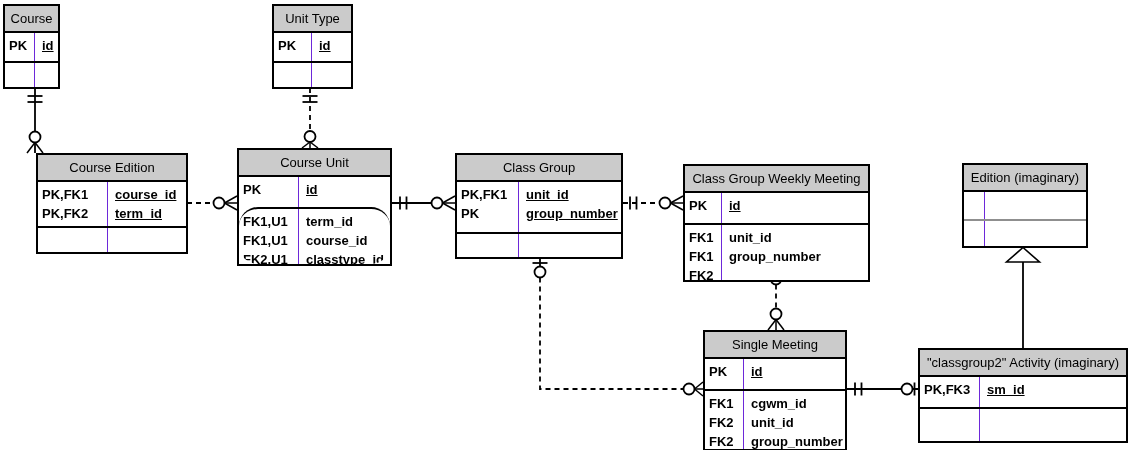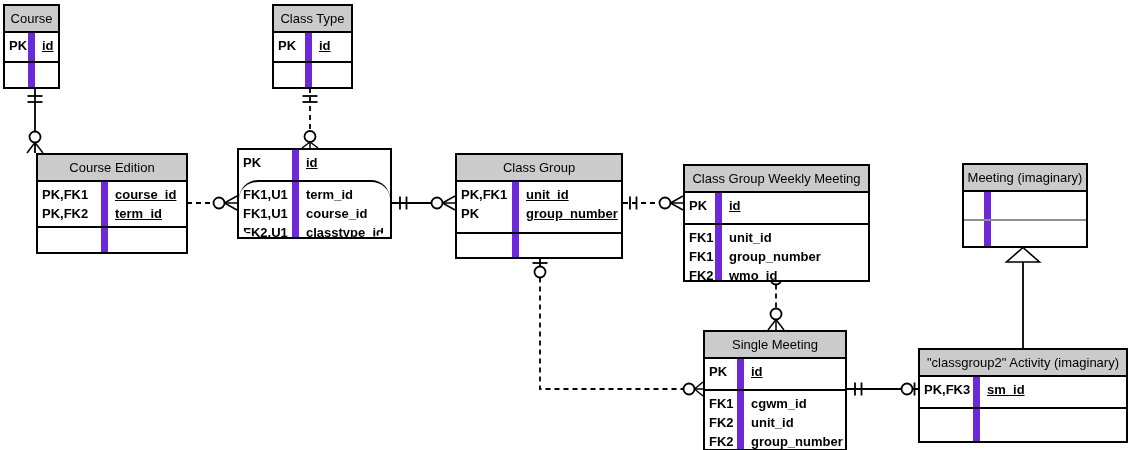--- a/index.html
+++ b/index.html
@@ -6,21 +6,21 @@
   .canvas{position:relative;width:1132px;height:450px;background:#fff;overflow:hidden;
           font-family:"Liberation Sans",sans-serif;}
   svg.rels{position:absolute;left:0;top:0;}
   .entity{position:absolute;background:#fff;border:2px solid #000;box-sizing:border-box;
           font-size:13px;font-weight:bold;color:#000;}
   .hdr{height:25px;line-height:25px;text-align:center;background:#cbcbcb;
        border-bottom:2px solid #000;font-weight:normal;white-space:nowrap;overflow:hidden;}
   .sec{display:flex;overflow:hidden;box-sizing:border-box;}
   .sec + .sec{border-top:2px solid #000;}
   .sec.graytop + .sec{border-top:2px solid #8f8f8f;}
-  .keys{border-right:7px solid #6d28d9;box-sizing:border-box;padding:4px 16px 0 4px;flex:none;}
+  .keys{border-right:1px solid #6d28d9;box-sizing:border-box;padding:4px 16px 0 4px;flex:none;}
   .names{padding:4px 18px 0 7px;flex:1;}
   .rowline{height:19px;line-height:17px;white-space:nowrap;}
   .u{text-decoration:underline;}
 </style>
 </head>
 <body>
 
 <div class="canvas">
 
   <svg class="rels" width="1132" height="450" viewBox="0 0 1132 450">
@@ -136,21 +136,21 @@
           <div class="names">
             <div class="rowline u">id</div>
           </div>
         </div>
         <div class="sec" style="height: 26px;">
           <div class="keys" style="width: 30px;"></div>
           <div class="names"></div>
         </div>
       </div>
       <div class="entity" style="left: 272px; top: 4px; width: 81px;">
-        <div class="hdr">Class Type</div>
+        <div class="hdr">Unit Type</div>
         <div class="sec" style="height: 28px;">
           <div class="keys" style="width: 38px;">
             <div class="rowline">PK</div>
           </div>
           <div class="names">
             <div class="rowline u">id</div>
           </div>
         </div>
         <div class="sec" style="height: 26px;">
           <div class="keys" style="width: 38px;"></div>
@@ -168,20 +168,21 @@
             <div class="rowline u">course_id</div>
             <div class="rowline u">term_id</div>
           </div>
         </div>
         <div class="sec" style="height: 26px;">
           <div class="keys" style="width: 70px;"></div>
           <div class="names"></div>
         </div>
       </div>
       <div class="entity" style="left: 237px; top: 148px; width: 155px;">
+        <div class="hdr">Course Unit</div>
         <div class="sec" style="height: 30px;">
           <div class="keys" style="width: 60px;">
             <div class="rowline">PK</div>
           </div>
           <div class="names">
             <div class="rowline u">id</div>
           </div>
         </div>
         <div class="sec" style="height: 57px; border-radius: 19px;">
           <div class="keys" style="width: 60px;">
@@ -225,26 +226,25 @@
         </div>
         <div class="sec" style="height: 57px;">
           <div class="keys" style="width: 37px;">
             <div class="rowline">FK1</div>
             <div class="rowline">FK1</div>
             <div class="rowline">FK2</div>
           </div>
           <div class="names">
             <div class="rowline">unit_id</div>
             <div class="rowline">group_number</div>
-            <div class="rowline">wmo_id</div>
           </div>
         </div>
       </div>
       <div class="entity" style="left: 962px; top: 163px; width: 126px;">
-        <div class="hdr">Meeting (imaginary)</div>
+        <div class="hdr">Edition (imaginary)</div>
         <div class="sec graytop" style="height: 27px;">
           <div class="keys" style="width: 15px;"></div>
           <div class="names"></div>
         </div>
         <div class="sec" style="height: 27px;">
           <div class="keys" style="width: 15px;"></div>
           <div class="names"></div>
         </div>
       </div>
       <div class="entity" style="left: 703px; top: 330px; width: 144px;">

